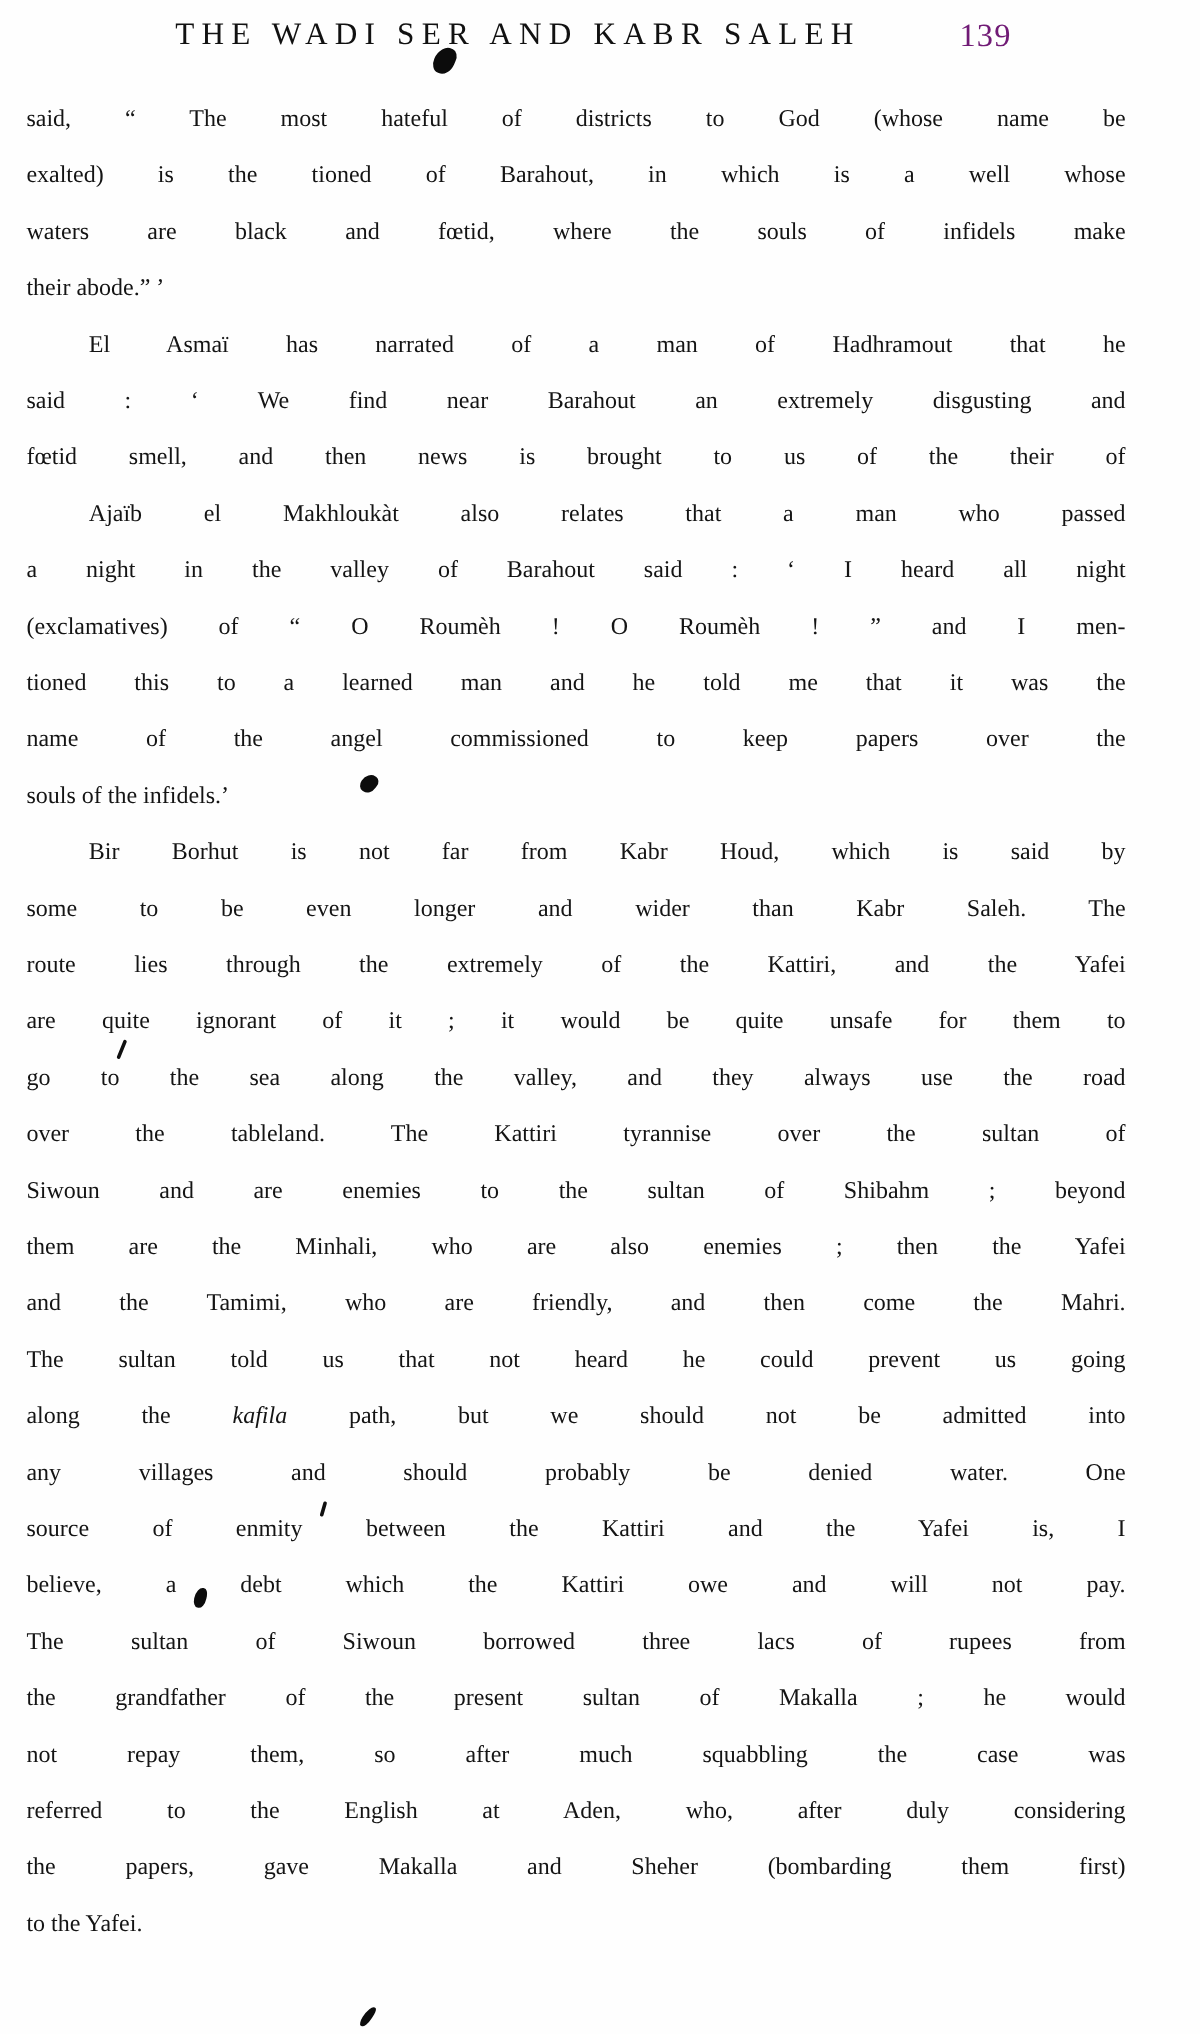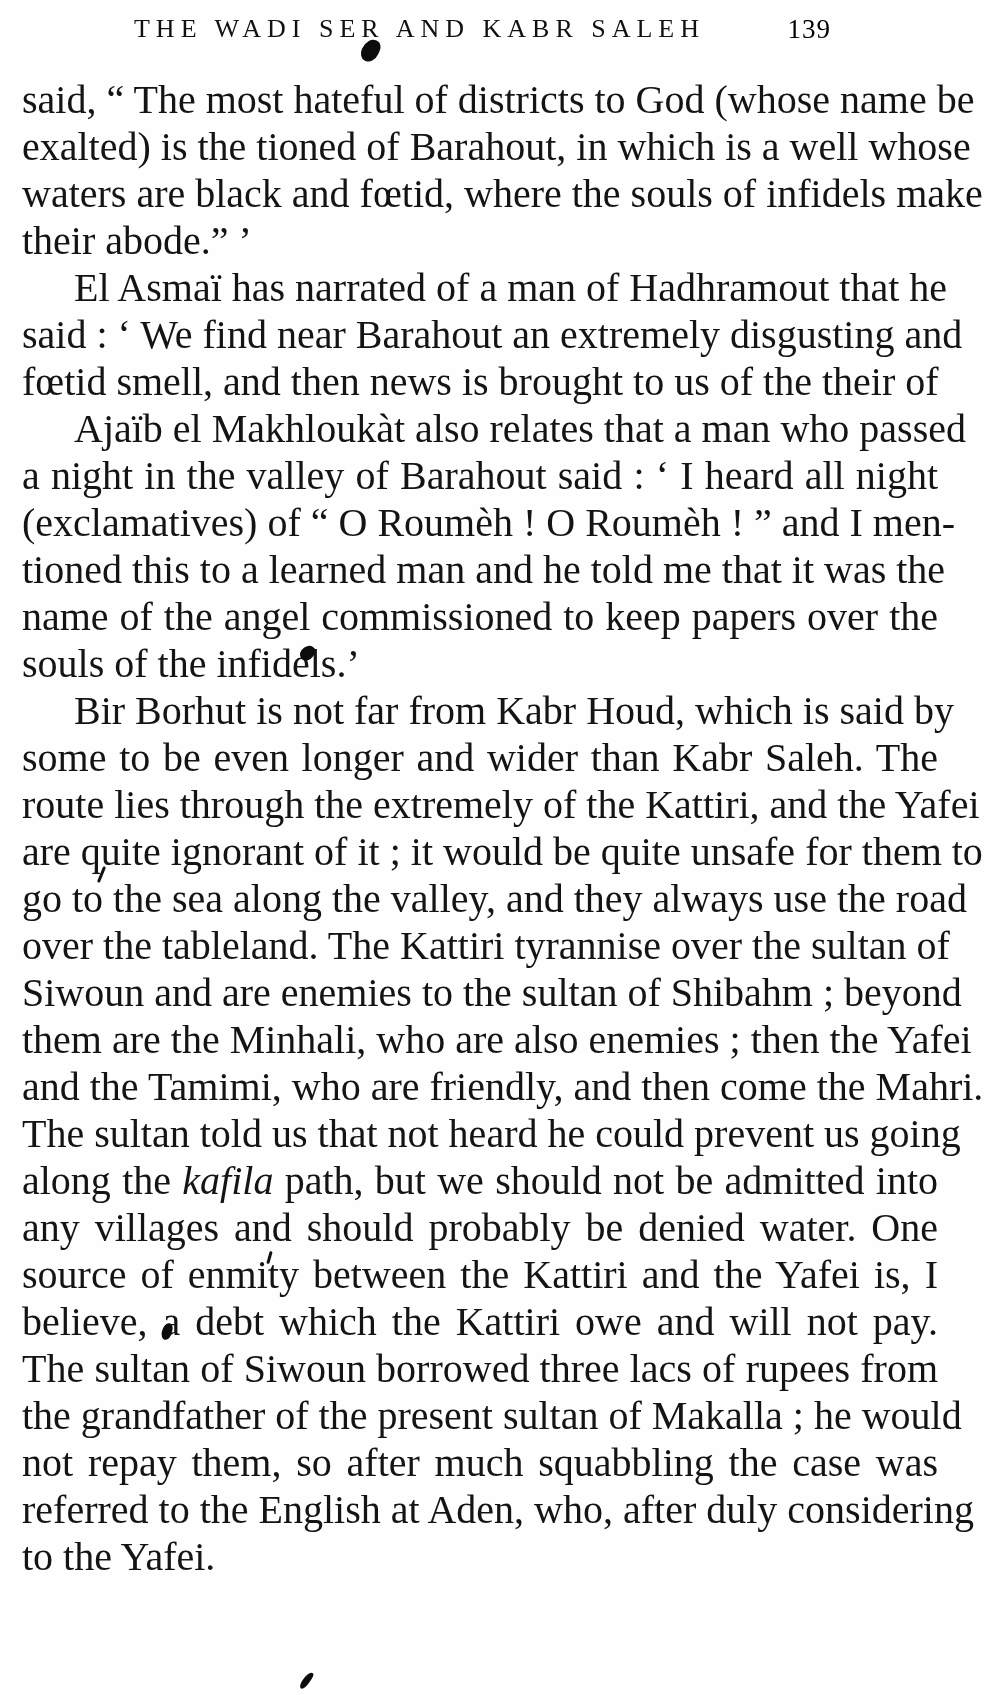--- a/index.html
+++ b/index.html
@@ -10,54 +10,54 @@
     background: #fefefe;
     color: #151515;
     font-family: "Liberation Serif", "DejaVu Serif", serif;
     overflow: hidden;
   }
 
   
   .page-header {
     position: absolute;
     top: 14px;
-    left: 0;
+    left: 12px;
     width: 909px;
     height: 44px;
   }
   .page-header .title {
     position: absolute;
     left: 60px;
     right: 130px;
     text-align: center;
     font-size: 26px;
     letter-spacing: 6px;
     white-space: nowrap;
     color: #111;
   }
   .page-header .page-number {
     position: absolute;
     right: 78px;
     top: 0;
     font-size: 27px;
     letter-spacing: 1px;
-    color: #000000;
+    color: #701a75;
   }
 
   
   .text-block {
     position: absolute;
     top: 76px;
     left: 22px;
     width: 916px;
   }
   .line {
     height: 47px;
     line-height: 47px;
-    font-size: 40px;
+    font-size: 20px;
     text-align: justify;
     text-align-last: justify;
     white-space: nowrap;
     color: #141414;
   }
   .line.indent { text-indent: 52px; }
   .line.no-justify { text-align: left; text-align-last: left; }
   .italic { font-style: italic; }
 
   
@@ -111,20 +111,21 @@
     <div class="line"><span>and the Tamimi, who are friendly, and then come the Mahri.</span></div>
     <div class="line"><span>The sultan told us that not heard he could prevent us going</span></div>
     <div class="line"><span>along the </span><span class="italic">kafila</span><span> path, but we should not be admitted into</span></div>
     <div class="line"><span>any villages and should probably be denied water. One</span></div>
     <div class="line"><span>source of enmity between the Kattiri and the Yafei is, I</span></div>
     <div class="line"><span>believe, a debt which the Kattiri owe and will not pay.</span></div>
     <div class="line"><span>The sultan of Siwoun borrowed three lacs of rupees from</span></div>
     <div class="line"><span>the grandfather of the present sultan of Makalla ; he would</span></div>
     <div class="line"><span>not repay them, so after much squabbling the case was</span></div>
     <div class="line"><span>referred to the English at Aden, who, after duly considering</span></div>
+    <div class="line"><span>the papers, gave Makalla and Sheher (bombarding them first)</span></div>
     <div class="line no-justify"><span>to the Yafei.</span></div>
   </main>
 
 <div class="blot blot-header"></div>
 <div class="blot blot-commissioned"></div>
 <div class="blot blot-between"></div>
 <div class="blot blot-yafei-comma"></div>
 <div class="stroke stroke-through"></div>
 <div class="stroke stroke-should"></div>
 

